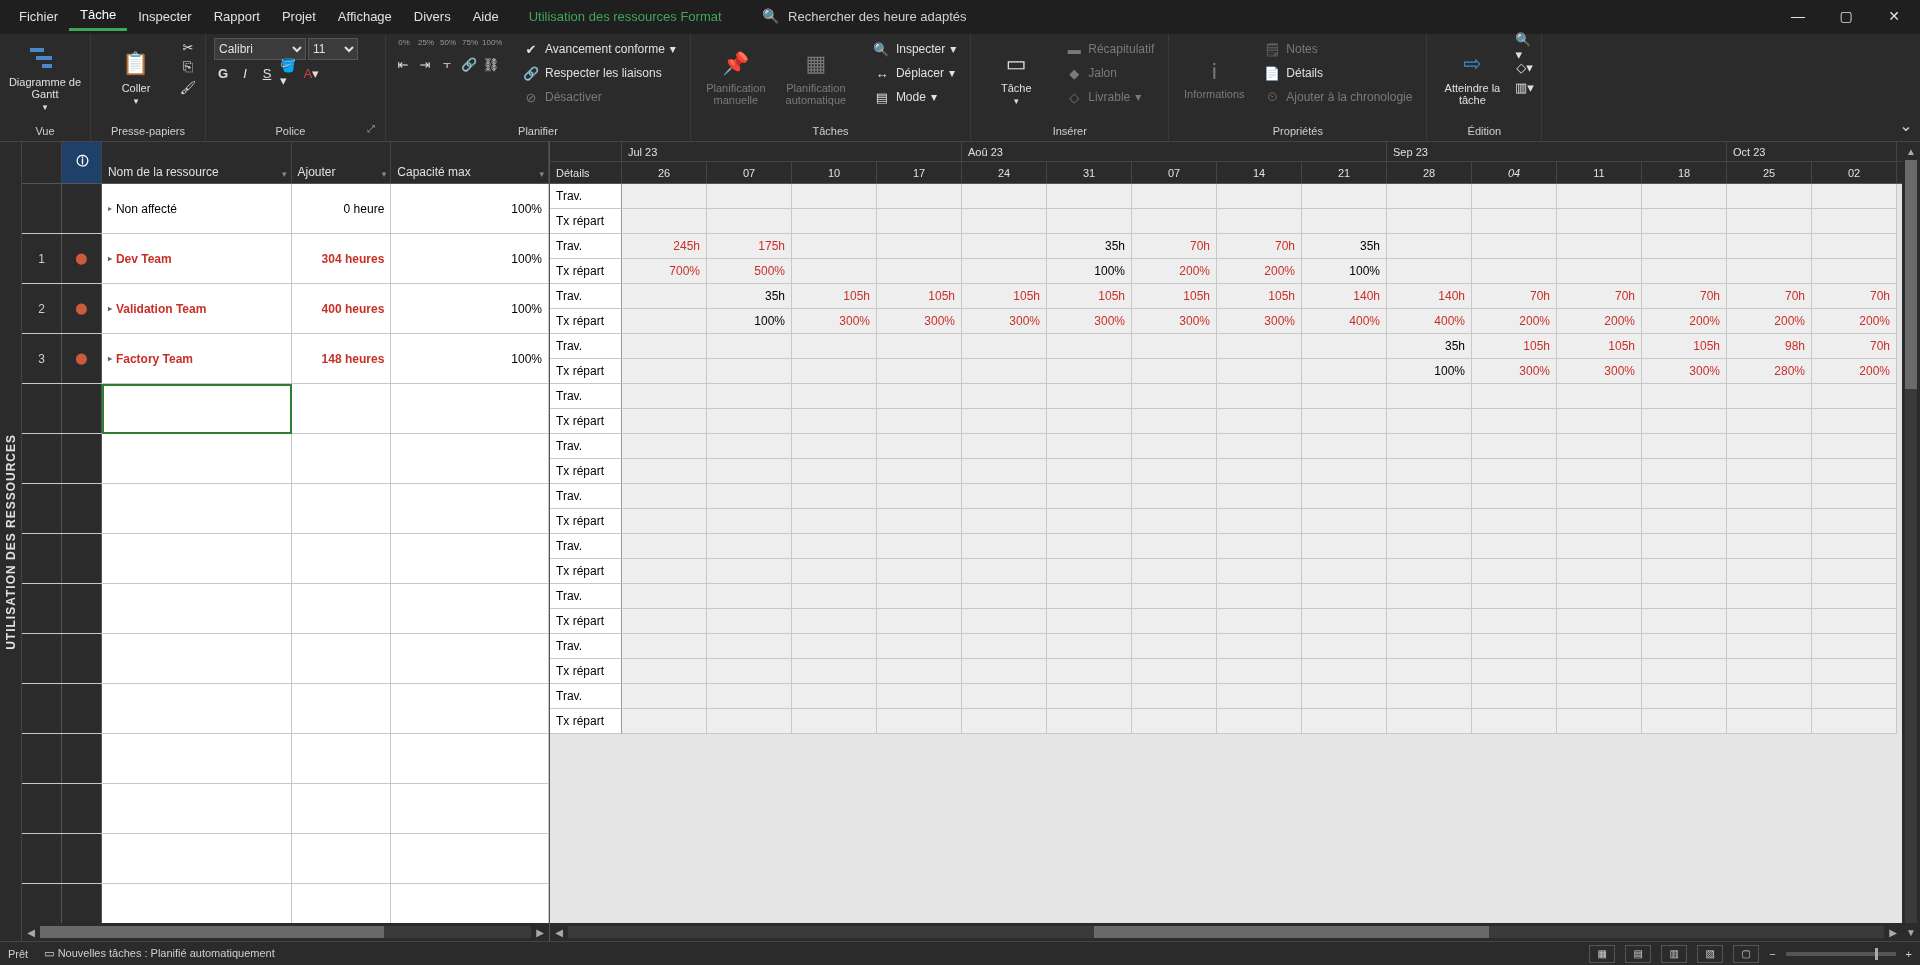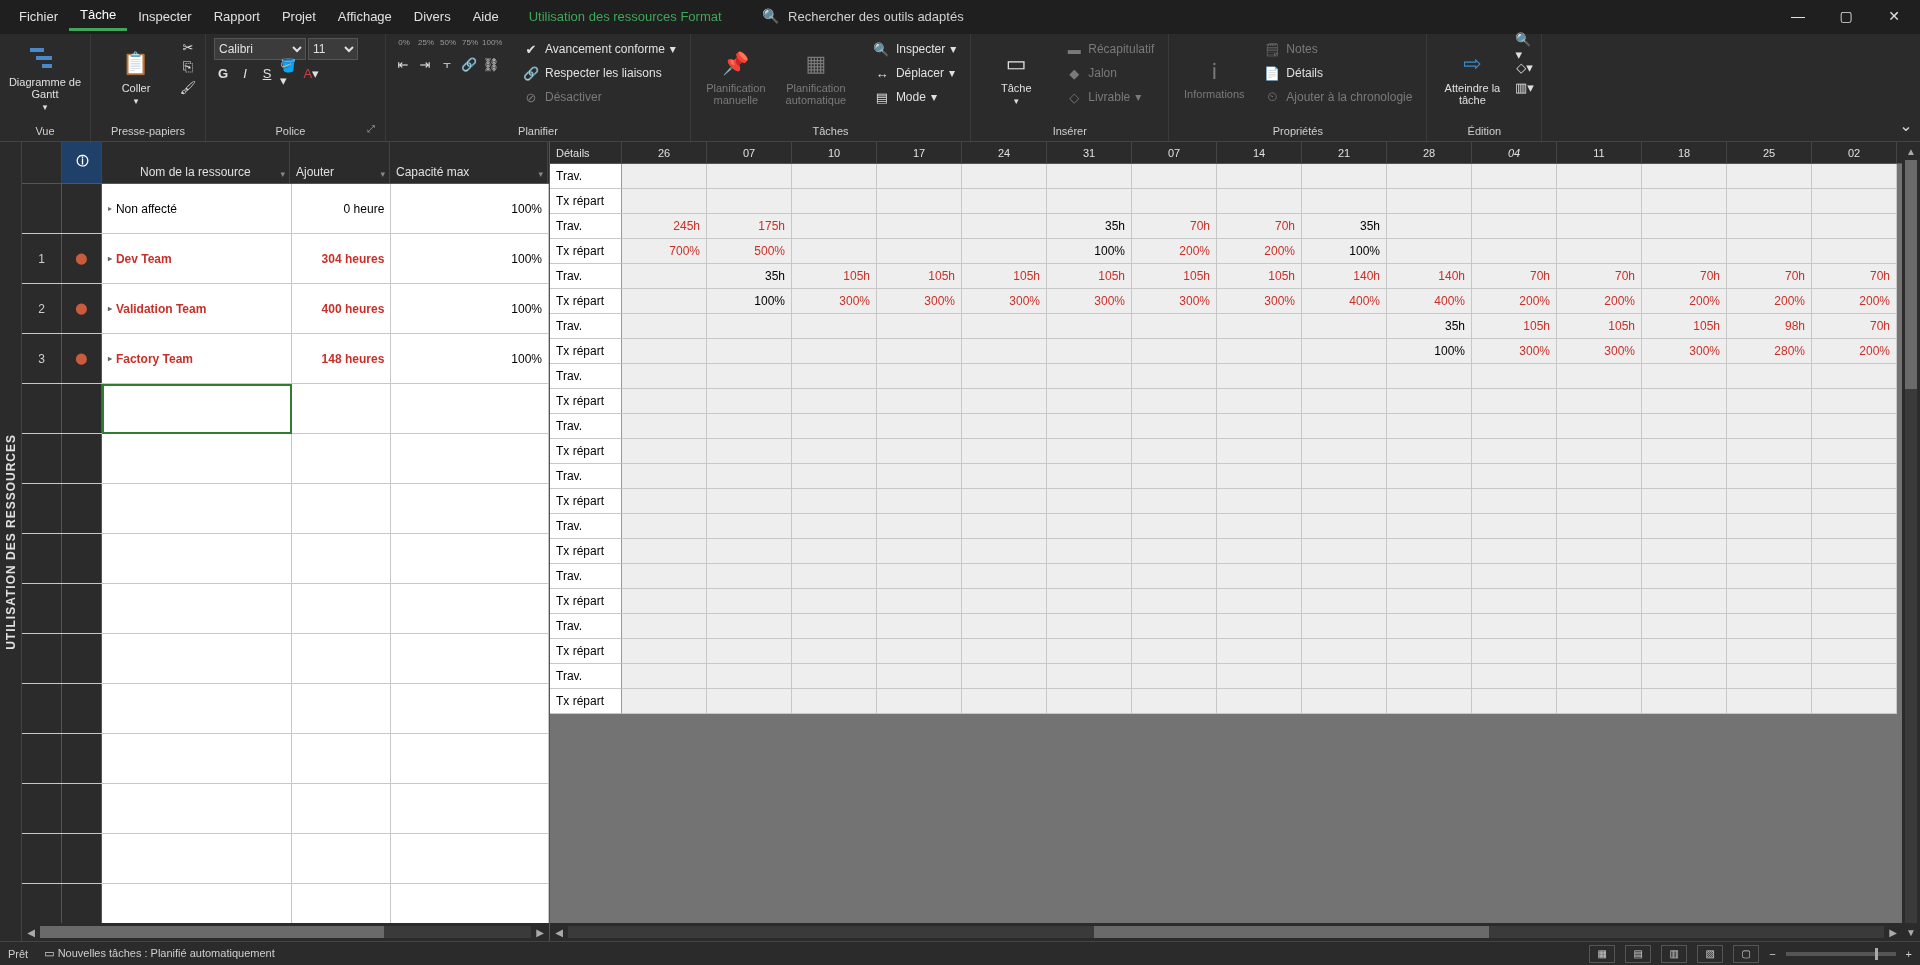--- a/index.html
+++ b/index.html
@@ -37,21 +37,21 @@
 .workarea{display:flex;height:calc(100% - 34px - 108px - 24px);background:#1f1f1f;}
 .sidebar-title{width:22px;background:#2b2b2b;border-right:1px solid #444;display:flex;align-items:center;justify-content:center;}
 .sidebar-title span{writing-mode:vertical-rl;transform:rotate(180deg);font-size:12px;letter-spacing:1px;color:#e0e0e0;font-weight:600;}
 
 .left-pane{width:528px;display:flex;flex-direction:column;border-right:1px solid #555;}
 .left-pane .headers{display:flex;height:42px;background:#2b2b2b;border-bottom:1px solid #555;}
 .left-pane .headers .hcell{border-right:1px solid #444;display:flex;align-items:flex-end;justify-content:space-between;padding:2px 4px 4px 6px;font-size:12px;color:#e0e0e0;}
 .left-pane .headers .hcell .arrow{font-size:9px;color:#888;}
 .hc-rownum{width:40px;}
 .hc-info{width:40px;background:#1f4068;align-items:center!important;justify-content:center!important;}
-.hc-name{width:156px;margin-left:32px;}
+.hc-name{width:190px;}
 .hc-work{width:100px;}
 .hc-cap{width:158px;}
 .left-pane .rows{flex:1;overflow:hidden;background:#fff;position:relative;}
 .lrow{display:flex;height:25px;border-bottom:1px solid #c8c8c8;}
 .lrow .c{border-right:1px solid #c8c8c8;display:flex;align-items:center;padding:0 6px;color:#000;font-size:12px;}
 .lrow .c-rownum{width:40px;background:#2b2b2b;color:#cfcfcf;justify-content:center;border-right:1px solid #555;}
 .lrow .c-info{width:40px;background:#2b2b2b;color:#cc5a3c;justify-content:center;border-right:1px solid #555;font-size:11px;}
 .lrow .c-name{width:190px;}
 .lrow .c-work{width:100px;justify-content:flex-end;}
 .lrow .c-cap{width:158px;justify-content:flex-end;}
@@ -64,21 +64,21 @@
 .left-scrollbar .arrow{width:18px;height:18px;display:flex;align-items:center;justify-content:center;color:#aaa;font-size:10px;}
 .left-scrollbar .track{flex:1;height:12px;background:#3a3a3a;position:relative;}
 .left-scrollbar .thumb{position:absolute;left:0;width:70%;height:100%;background:#6a6a6a;}
 
 .right-pane{flex:1;display:flex;flex-direction:column;overflow:hidden;}
 .right-pane .month-row{display:flex;height:20px;background:#2b2b2b;border-bottom:1px solid #444;}
 .right-pane .month-row .mcell{border-right:1px solid #444;font-size:11px;color:#e0e0e0;padding:2px 6px;display:flex;align-items:center;}
 .right-pane .day-row{display:flex;height:22px;background:#2b2b2b;border-bottom:1px solid #555;}
 .right-pane .day-row .dcell{border-right:1px solid #444;font-size:11px;color:#e0e0e0;display:flex;align-items:center;justify-content:center;}
 .hc-details{width:72px;padding-left:6px;justify-content:flex-start!important;}
-.right-pane .grid{flex:1;overflow:hidden;background:#737373;}
+.right-pane .grid{flex:1;overflow:hidden;background:#e5e5e5;}
 .grow{display:flex;height:25px;}
 .grow .gc{border-right:1px solid #c8c8c8;border-bottom:1px solid #c8c8c8;display:flex;align-items:center;justify-content:flex-end;padding:0 6px;font-size:12px;color:#000;background:#eee;}
 .grow .gc-detail{width:72px;background:#fff;justify-content:flex-start;border-right:1px solid #999;}
 .grow .gc.red{color:#c73028;}
 .right-scrollbar{height:18px;background:#2b2b2b;display:flex;align-items:center;}
 .right-scrollbar .arrow{width:18px;height:18px;display:flex;align-items:center;justify-content:center;color:#aaa;font-size:10px;}
 .right-scrollbar .track{flex:1;height:12px;background:#3a3a3a;position:relative;}
 .right-scrollbar .thumb{position:absolute;left:40%;width:30%;height:100%;background:#6a6a6a;}
 .vscroll{width:18px;background:#2b2b2b;display:flex;flex-direction:column;}
 .vscroll .arrow{height:18px;display:flex;align-items:center;justify-content:center;color:#aaa;font-size:10px;}
@@ -101,21 +101,21 @@
     <div class="tab active">Tâche</div>
     <div class="tab">Inspecter</div>
     <div class="tab">Rapport</div>
     <div class="tab">Projet</div>
     <div class="tab">Affichage</div>
     <div class="tab">Divers</div>
     <div class="tab">Aide</div>
   <div class="tab context-tab">Utilisation des ressources Format</div>
   <div class="search">
     <span class="icon">🔍</span>
-    <span>Rechercher des outils adaptés</span>
+    <span>Rechercher des heure adaptés</span>
   </div>
   <div class="winbtns">
     <div>—</div>
     <div>▢</div>
     <div>✕</div>
   </div>
 </div>
 
 <div class="ribbon">
 
@@ -434,20 +434,27 @@
     <div class="left-scrollbar">
       <div class="arrow">◀</div>
       <div class="track">
           <div class="thumb"></div>
         </div>
       <div class="arrow">▶</div>
     </div>
   </div>
 
   <div class="right-pane">
+    <div class="month-row" id="month-row">
+        <div class="mcell" style="width: 72px; border-right: 1px solid rgb(68, 68, 68);"></div>
+        <div class="mcell" style="width: 340px;">Jul 23</div>
+        <div class="mcell" style="width: 425px;">Aoû 23</div>
+        <div class="mcell" style="width: 340px;">Sep 23</div>
+        <div class="mcell" style="width: 170px;">Oct 23</div>
+      </div>
     <div class="day-row" id="day-row">
         <div class="dcell hc-details">Détails</div>
         <div class="dcell" style="width: 85px;">26</div>
         <div class="dcell" style="width: 85px;">07</div>
         <div class="dcell" style="width: 85px;">10</div>
         <div class="dcell" style="width: 85px;">17</div>
         <div class="dcell" style="width: 85px;">24</div>
         <div class="dcell" style="width: 85px;">31</div>
         <div class="dcell" style="width: 85px;">07</div>
         <div class="dcell" style="width: 85px;">14</div>

